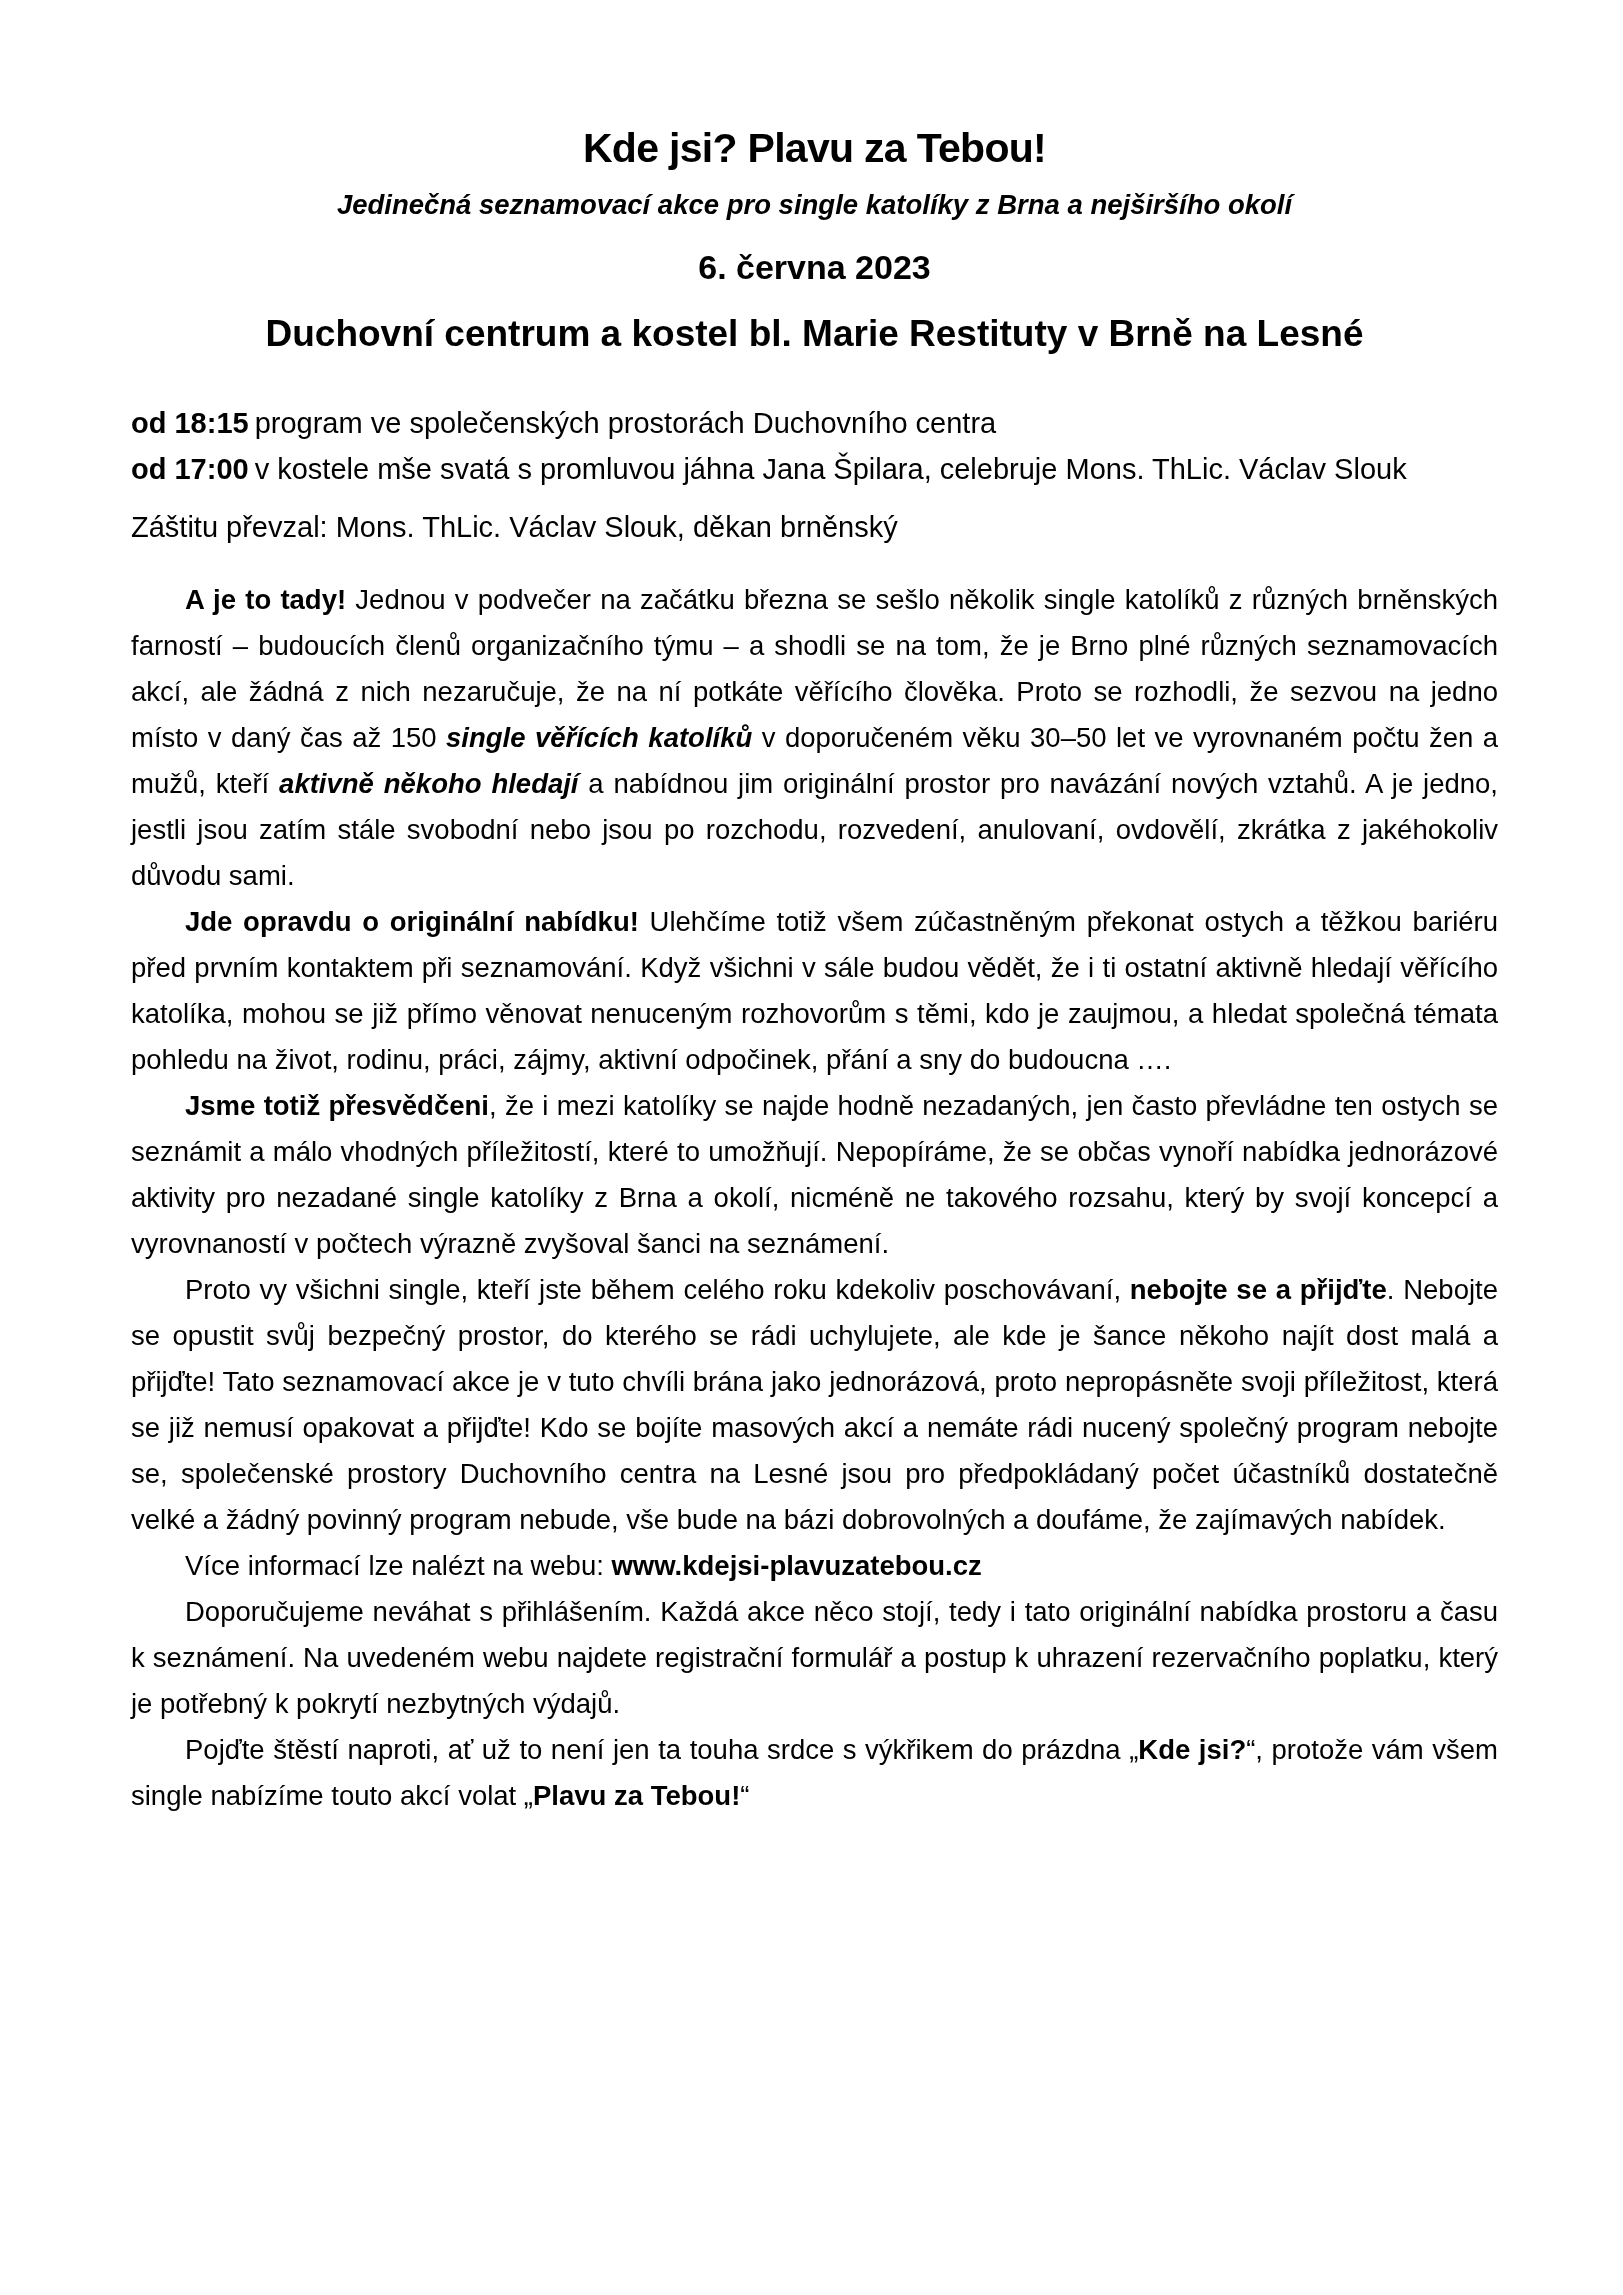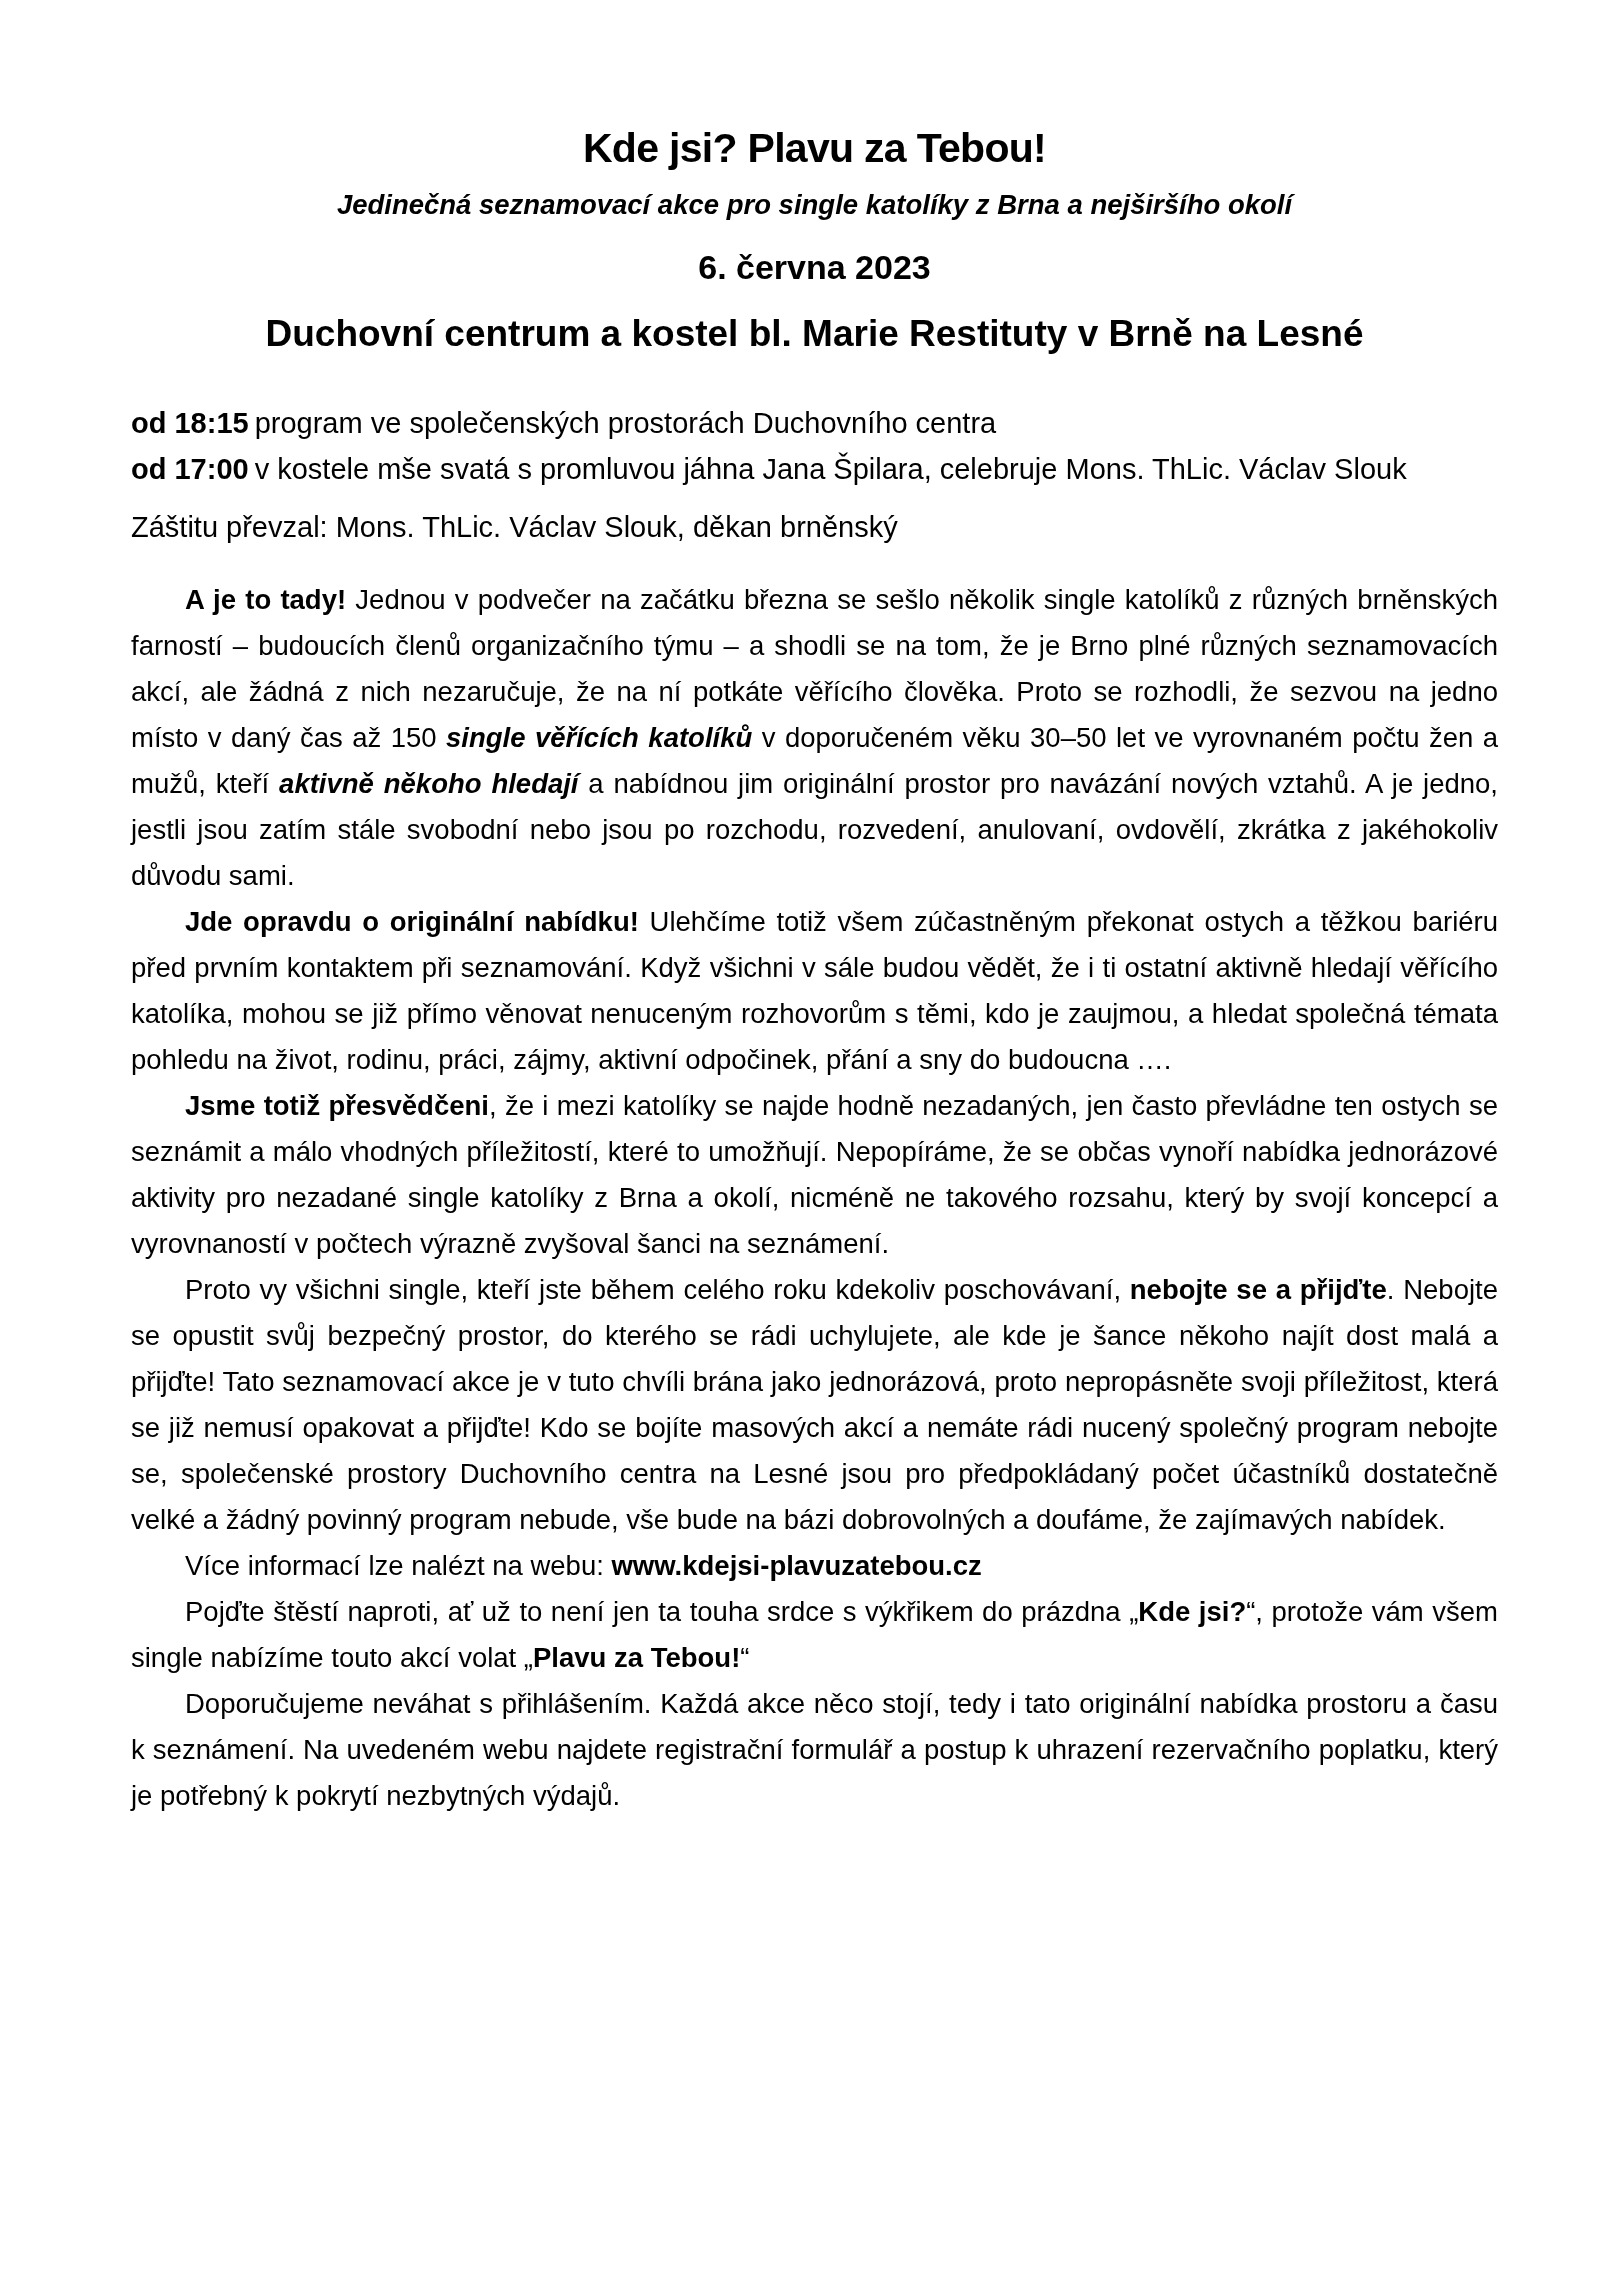--- a/index.html
+++ b/index.html
@@ -99,22 +99,22 @@
 
 
   <div class="patronage">Záštitu převzal: Mons. ThLic. Václav Slouk, děkan brněnský</div>
 
   <div class="body-text">
     <p><span style="font-weight: bold;">A je to tady!</span><span> Jednou v podvečer na začátku března se sešlo několik single katolíků z různých brněnských farností – budoucích členů organizačního týmu – a shodli se na tom, že je Brno plné různých seznamovacích akcí, ale žádná z nich nezaručuje, že na ní potkáte věřícího člověka. Proto se rozhodli, že sezvou na jedno místo v daný čas až 150 </span><span style="font-weight: bold; font-style: italic;">single věřících katolíků</span><span> v doporučeném věku 30–50 let ve vyrovnaném počtu žen a mužů, kteří </span><span style="font-weight: bold; font-style: italic;">aktivně někoho hledají</span><span> a nabídnou jim originální prostor pro navázání nových vztahů. A je jedno, jestli jsou zatím stále svobodní nebo jsou po rozchodu, rozvedení, anulovaní, ovdovělí, zkrátka z jakéhokoliv důvodu sami.</span></p>
     <p><span style="font-weight: bold;">Jde opravdu o originální nabídku!</span><span> Ulehčíme totiž všem zúčastněným překonat ostych a těžkou bariéru před prvním kontaktem při seznamování. Když všichni v sále budou vědět, že i ti ostatní aktivně hledají věřícího katolíka, mohou se již přímo věnovat nenuceným rozhovorům s těmi, kdo je zaujmou, a hledat společná témata pohledu na život, rodinu, práci, zájmy, aktivní odpočinek, přání a sny do budoucna ….</span></p>
     <p><span style="font-weight: bold;">Jsme totiž přesvědčeni</span><span>, že i mezi katolíky se najde hodně nezadaných, jen často převládne ten ostych se seznámit a málo vhodných příležitostí, které to umožňují. Nepopíráme, že se občas vynoří nabídka jednorázové aktivity pro nezadané single katolíky z Brna a okolí, nicméně ne takového rozsahu, který by svojí koncepcí a vyrovnaností v počtech výrazně zvyšoval šanci na seznámení.</span></p>
     <p><span>Proto vy všichni single, kteří jste během celého roku kdekoliv poschovávaní, </span><span style="font-weight: bold;">nebojte se a přijďte</span><span>. Nebojte se opustit svůj bezpečný prostor, do kterého se rádi uchylujete, ale kde je šance někoho najít dost malá a přijďte! Tato seznamovací akce je v tuto chvíli brána jako jednorázová, proto nepropásněte svoji příležitost, která se již nemusí opakovat a přijďte! Kdo se bojíte masových akcí a nemáte rádi nucený společný program nebojte se, společenské prostory Duchovního centra na Lesné jsou pro předpokládaný počet účastníků dostatečně velké a žádný povinný program nebude, vše bude na bázi dobrovolných a doufáme, že zajímavých nabídek.</span></p>
     <p><span>Více informací lze nalézt na webu: </span><span style="font-weight: bold;">www.kdejsi-plavuzatebou.cz</span></p>
+    <p><span>Doporučujeme neváhat s přihlášením. Každá akce něco stojí, tedy i tato originální nabídka prostoru a času k seznámení. Na uvedeném webu najdete registrační formulář a postup k uhrazení rezervačního poplatku, který je potřebný k pokrytí nezbytných výdajů.</span></p>
     <p><span>Pojďte štěstí naproti, ať už to není jen ta touha srdce s výkřikem do prázdna „</span><span style="font-weight: bold;">Kde jsi?</span><span>“, protože vám všem single nabízíme touto akcí volat „</span><span style="font-weight: bold;">Plavu za Tebou!</span><span>“</span></p>
-    <p><span>Doporučujeme neváhat s přihlášením. Každá akce něco stojí, tedy i tato originální nabídka prostoru a času k seznámení. Na uvedeném webu najdete registrační formulář a postup k uhrazení rezervačního poplatku, který je potřebný k pokrytí nezbytných výdajů.</span></p>
   </div>
 
   <div class="footer-block">
     <div class="footer-closing">Těšíme se na každého z vás</div>
     <div class="footer-signature">organizační tým</div>
     <div class="footer-web">www.kdejsi-plavuzatebou.cz</div>
     <div class="footer-email">info@kdejsi-plavuzatebou.cz</div>
   </div>
 
   <svg class="logo" viewBox="-15 -15 380 380" xmlns="http://www.w3.org/2000/svg">

